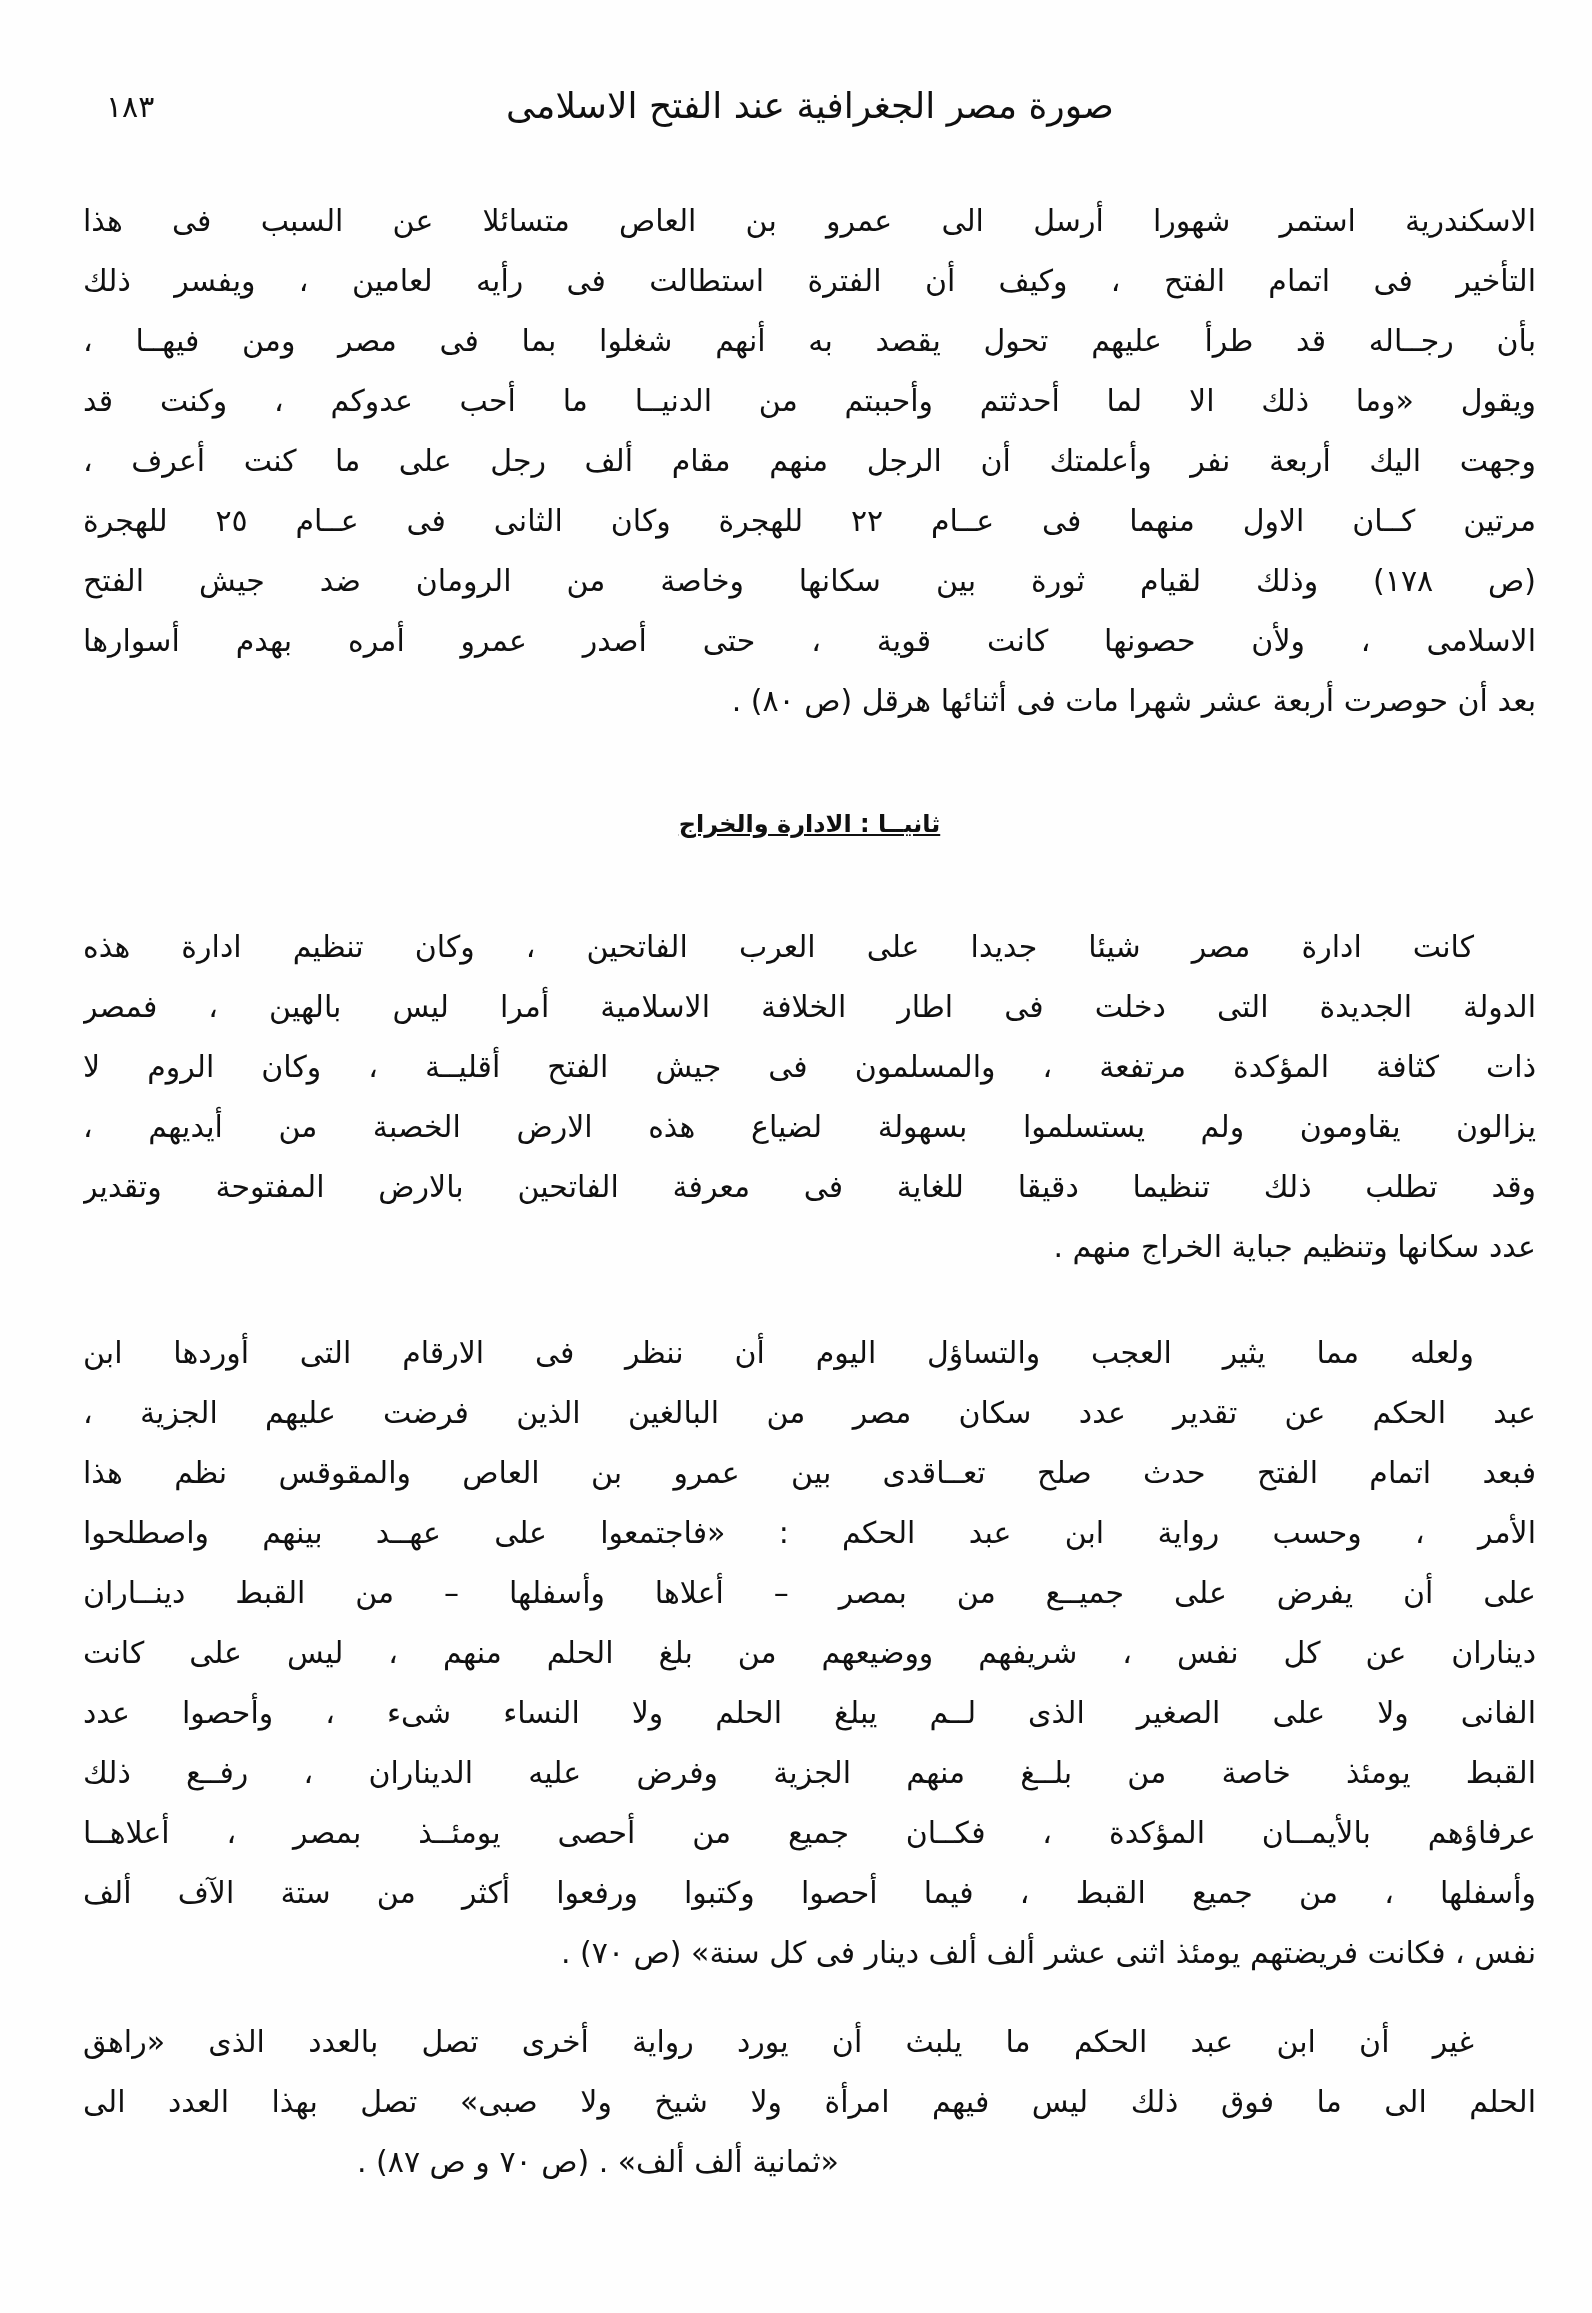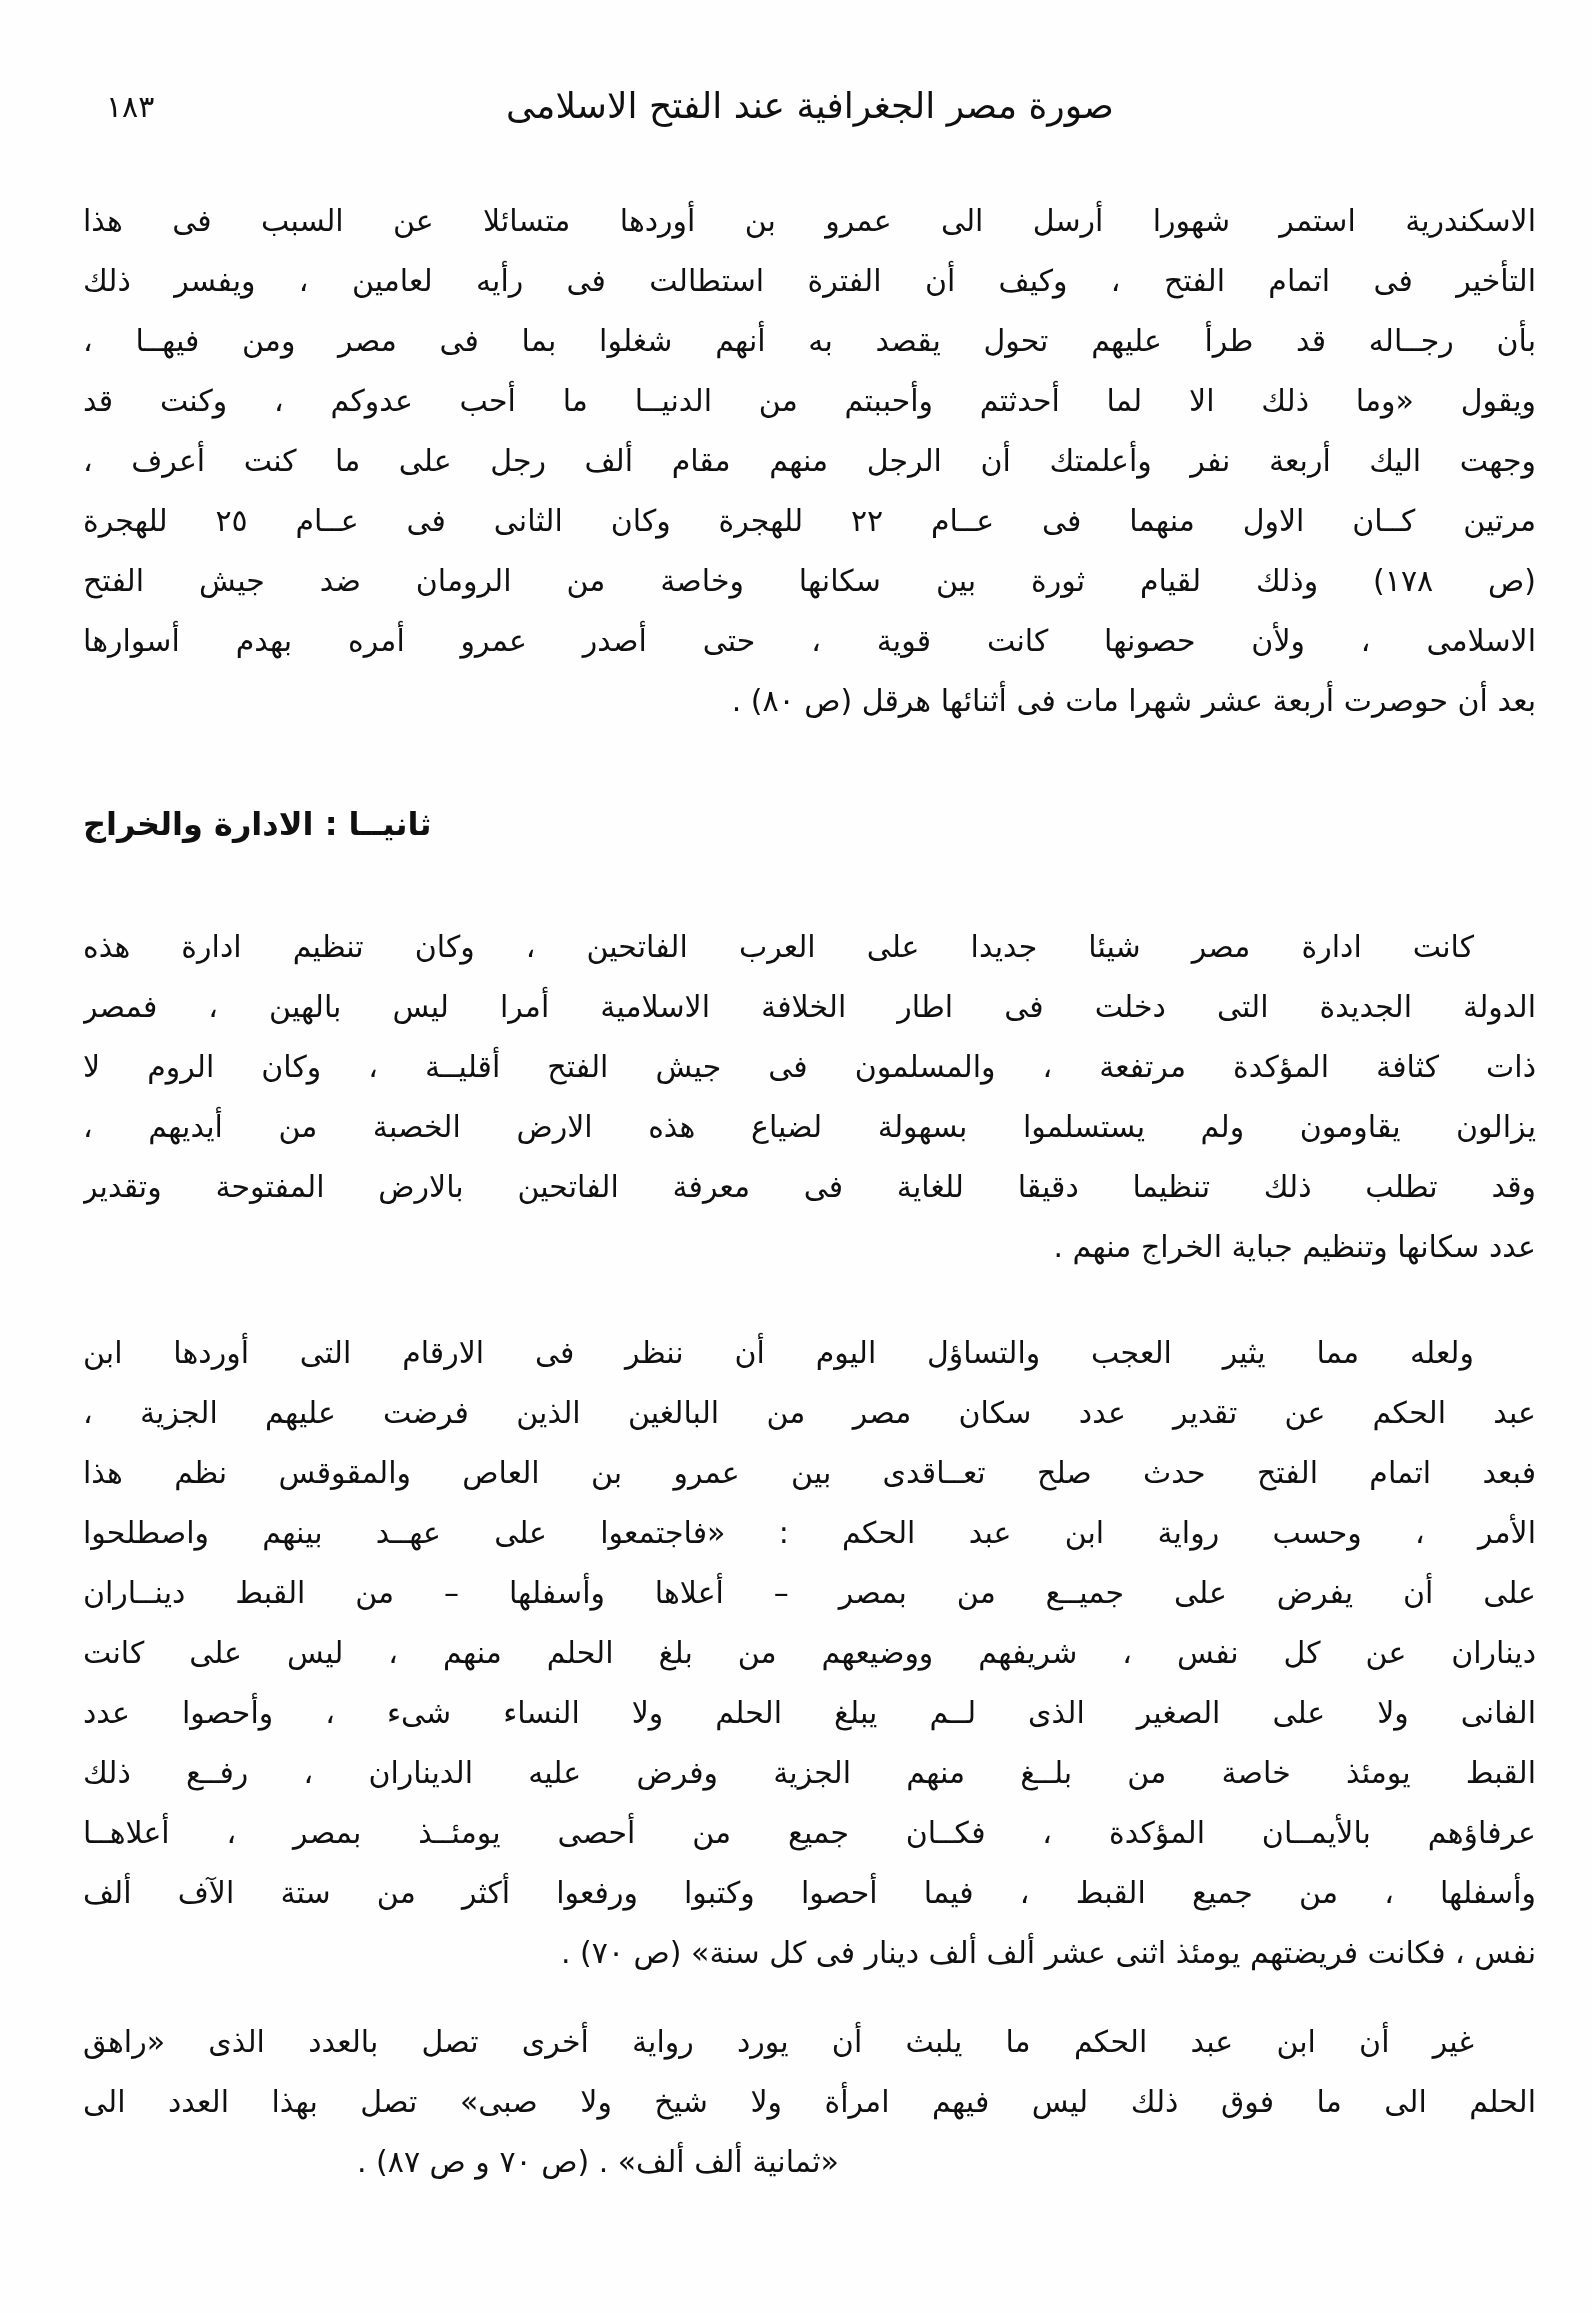--- a/index.html
+++ b/index.html
@@ -63,23 +63,24 @@
   }
   .line.lastline {
     text-align-last: right;
   }
   .line.indent { text-indent: 62px; }
 
   .section-heading {
     margin-top: 63px;
     height: 60px;
     line-height: 60px;
-    font-size: 32px;
+    font-size: 24px;
     font-weight: bold;
-    text-align: left;
+    text-align: center;
+    text-decoration: underline;
   }
 
   .para.p2 { margin-top: 63px; }
   .para.p3 { margin-top: 46px; }
   .para.p4 { margin-top: 29px; }
 
   
   .line.p4-final {
     text-align: left;
     text-align-last: left;
@@ -92,21 +93,21 @@
 <div class="page">
 
   <div class="running-header">
     <div class="page-number">١٨٣</div>
     <div class="header-title">صورة مصر الجغرافية عند الفتح الاسلامى</div>
   </div>
 
   <div class="content">
 
     <div class="para p1">
-      <div class="line">الاسكندرية استمر شهورا أرسل الى عمرو بن أوردها متسائلا عن السبب فى هذا</div>
+      <div class="line">الاسكندرية استمر شهورا أرسل الى عمرو بن العاص متسائلا عن السبب فى هذا</div>
       <div class="line">التأخير فى اتمام الفتح ، وكيف أن الفترة استطالت فى رأيه لعامين ، ويفسر ذلك</div>
       <div class="line">بأن رجــاله قد طرأ عليهم تحول يقصد به أنهم شغلوا بما فى مصر ومن فيهــا ،</div>
       <div class="line">ويقول «وما ذلك الا لما أحدثتم وأحببتم من الدنيــا ما أحب عدوكم ، وكنت قد</div>
       <div class="line">وجهت اليك أربعة نفر وأعلمتك أن الرجل منهم مقام ألف رجل على ما كنت أعرف ،</div>
       <div class="line">مرتين كــان الاول منهما فى عــام ٢٢ للهجرة وكان الثانى فى عــام ٢٥ للهجرة</div>
       <div class="line">(ص ١٧٨) وذلك لقيام ثورة بين سكانها وخاصة من الرومان ضد جيش الفتح</div>
       <div class="line">الاسلامى ، ولأن حصونها كانت قوية ، حتى أصدر عمرو أمره بهدم أسوارها</div>
       <div class="line lastline">بعد أن حوصرت أربعة عشر شهرا مات فى أثنائها هرقل (ص ٨٠) .</div>
     </div>
 

